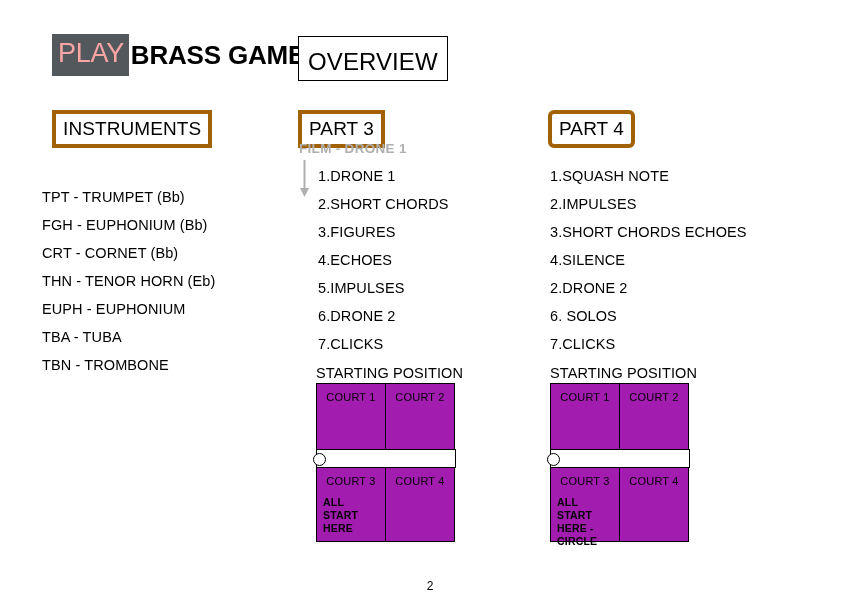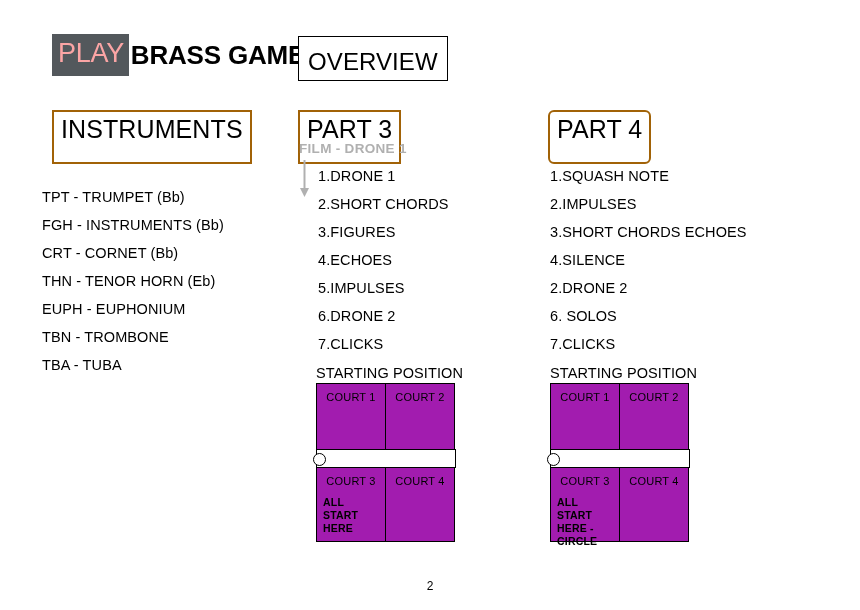--- a/index.html
+++ b/index.html
@@ -57,25 +57,25 @@
     padding: 13px 9px 6px 9px;
     font-size: 24px;
     line-height: 1;
     letter-spacing: 0.1px;
     background: #ffffff;
   }
 
   
   .sec-box {
     position: absolute;
-    border: 2px solid #a16207;
-    background: #ffffff;
-    font-size: 25px;
-    line-height: 1;
-    padding: 5px 7px 20px 7px;
+    border: 4px solid #a16207;
+    background: #ffffff;
+    font-size: 19px;
+    line-height: 1;
+    padding: 5px 7px 6px 7px;
     letter-spacing: 0.1px;
     white-space: nowrap;
   }
   #box-instruments { left: 52px;  top: 110px; }
   #box-part3       { left: 298px; top: 110px; }
   #box-part4       { left: 548px; top: 110px; border-radius: 6px; }
 
   
   .col-list {
     position: absolute;
@@ -206,26 +206,26 @@
 
   <div class="header">
     <span class="play-badge">PLAY</span>
     <span class="brass-title">BRASS GAME</span>
   </div>
   <div class="overview-box">OVERVIEW</div>
 
   <div class="sec-box" id="box-instruments">INSTRUMENTS</div>
   <div class="col-list" id="list-instruments">
     <div class="row">TPT - TRUMPET (Bb)</div>
-    <div class="row">FGH - INSTRUMENTS (Bb)</div>
+    <div class="row">FGH - EUPHONIUM (Bb)</div>
     <div class="row">CRT - CORNET (Bb)</div>
     <div class="row">THN - TENOR HORN (Eb)</div>
     <div class="row">EUPH - EUPHONIUM</div>
+    <div class="row">TBA - TUBA</div>
     <div class="row">TBN - TROMBONE</div>
-    <div class="row">TBA - TUBA</div>
   </div>
 
   <div class="sec-box" id="box-part3">PART 3</div>
   <div class="film-label">FILM - DRONE 1</div>
   <div class="film-arrow">
     <svg width="16" height="38" viewBox="0 0 16 38" xmlns="http://www.w3.org/2000/svg">
       <line x1="7.5" y1="0" x2="7.5" y2="28" stroke="#b0b0b0" stroke-width="2"></line>
       <polygon points="3,28 12,28 7.5,37" fill="#b0b0b0"></polygon>
     </svg>
   </div>

